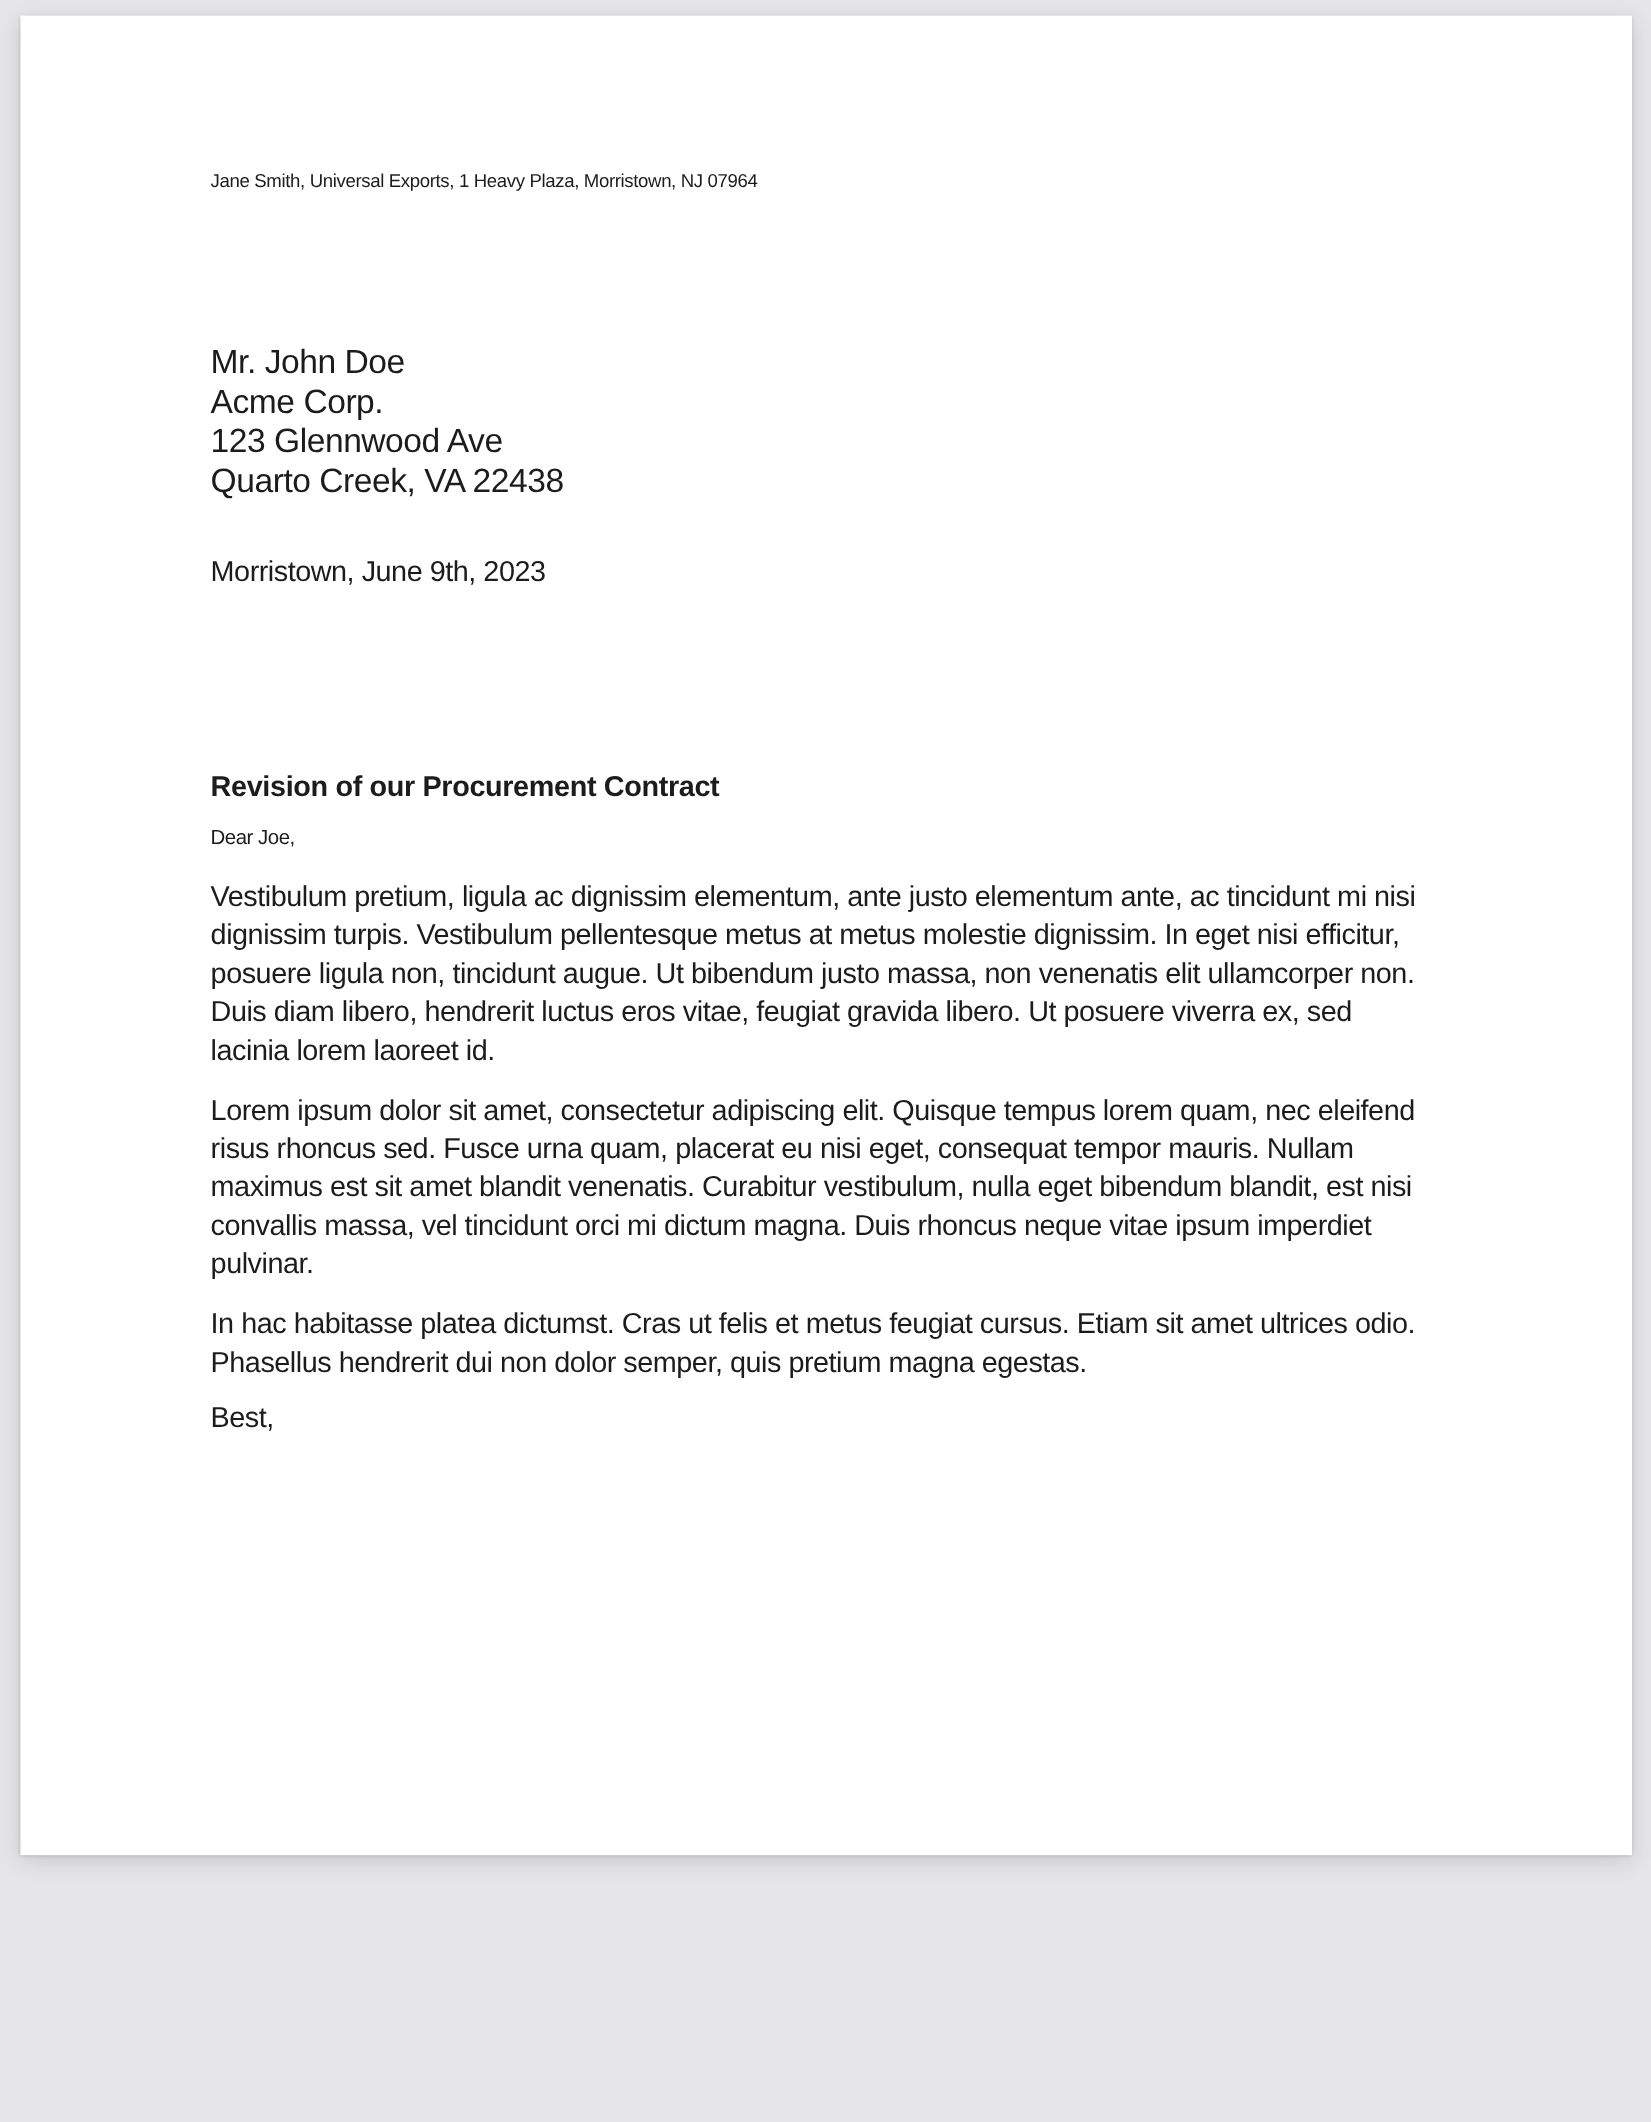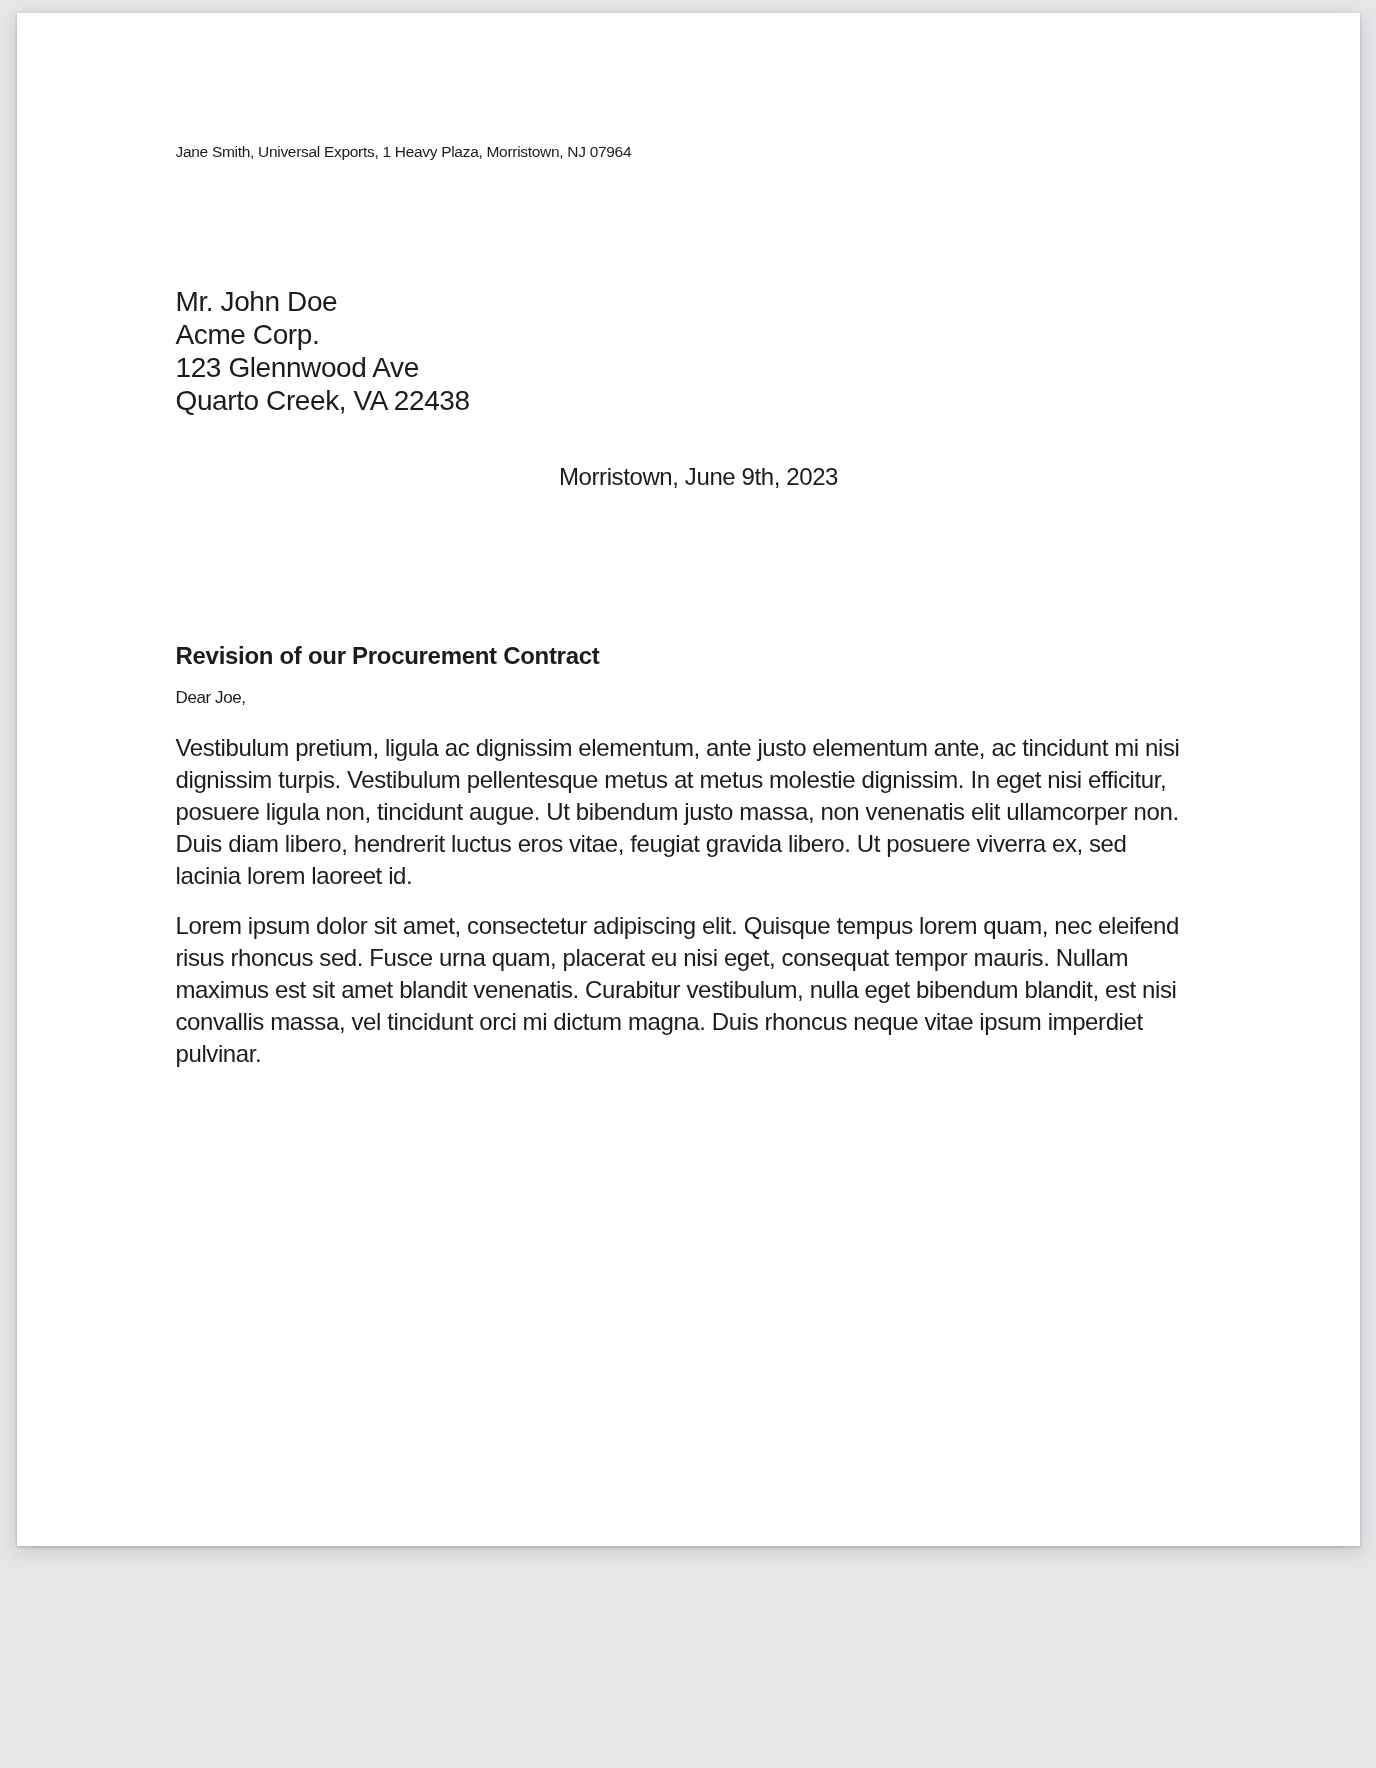--- a/index.html
+++ b/index.html
@@ -38,21 +38,21 @@
     line-height: 33px;
     letter-spacing: -0.4px;
     white-space: pre;
   }
 
   .date-line {
     margin-top: 43px;
     font-size: 24px;
     line-height: 33px;
     letter-spacing: -0.4px;
-    text-align: center;
+    text-align: left;
   }
 
   .subject-line {
     margin-top: 147px;
     font-size: 24px;
     line-height: 32px;
     letter-spacing: -0.3px;
     font-weight: bold;
   }
 
@@ -108,16 +108,19 @@
 posuere ligula non, tincidunt augue. Ut bibendum justo massa, non venenatis elit ullamcorper non.
 Duis diam libero, hendrerit luctus eros vitae, feugiat gravida libero. Ut posuere viverra ex, sed
 lacinia lorem laoreet id.</div>
 
   <div class="body-paragraph">Lorem ipsum dolor sit amet, consectetur adipiscing elit. Quisque tempus lorem quam, nec eleifend
 risus rhoncus sed. Fusce urna quam, placerat eu nisi eget, consequat tempor mauris. Nullam
 maximus est sit amet blandit venenatis. Curabitur vestibulum, nulla eget bibendum blandit, est nisi
 convallis massa, vel tincidunt orci mi dictum magna. Duis rhoncus neque vitae ipsum imperdiet
 pulvinar.</div>
 
+  <div class="body-paragraph">In hac habitasse platea dictumst. Cras ut felis et metus feugiat cursus. Etiam sit amet ultrices odio.
+Phasellus hendrerit dui non dolor semper, quis pretium magna egestas.</div>
 
+  <div class="closing">Best,</div>
 
 
 </div>
 
 </body></html>

